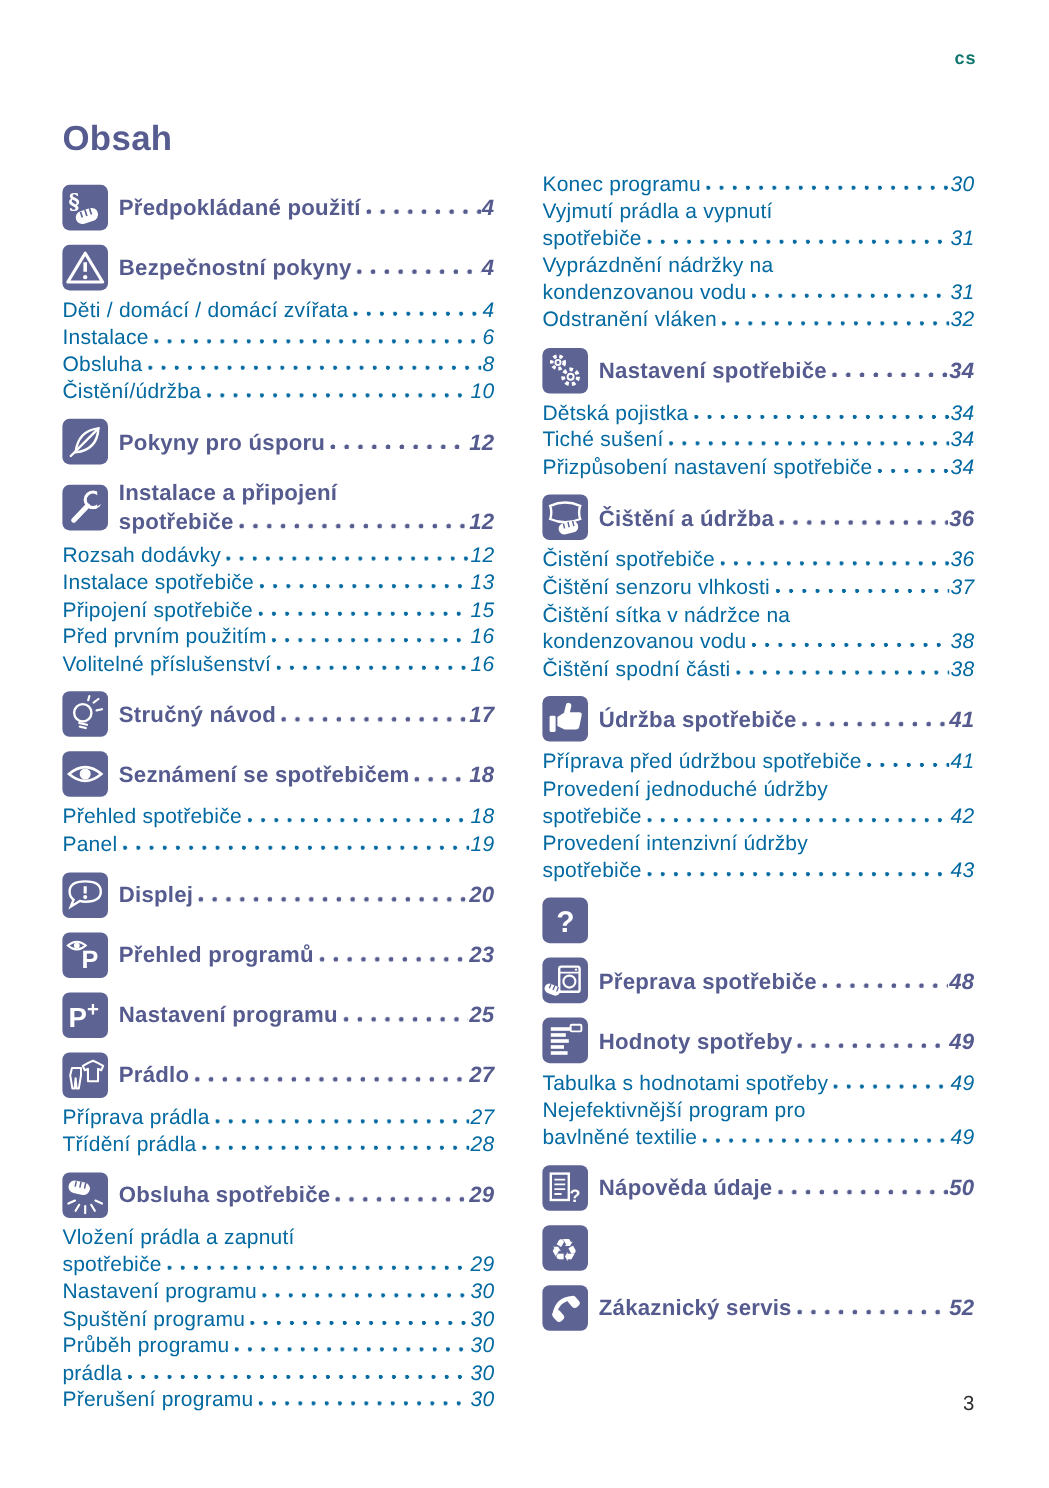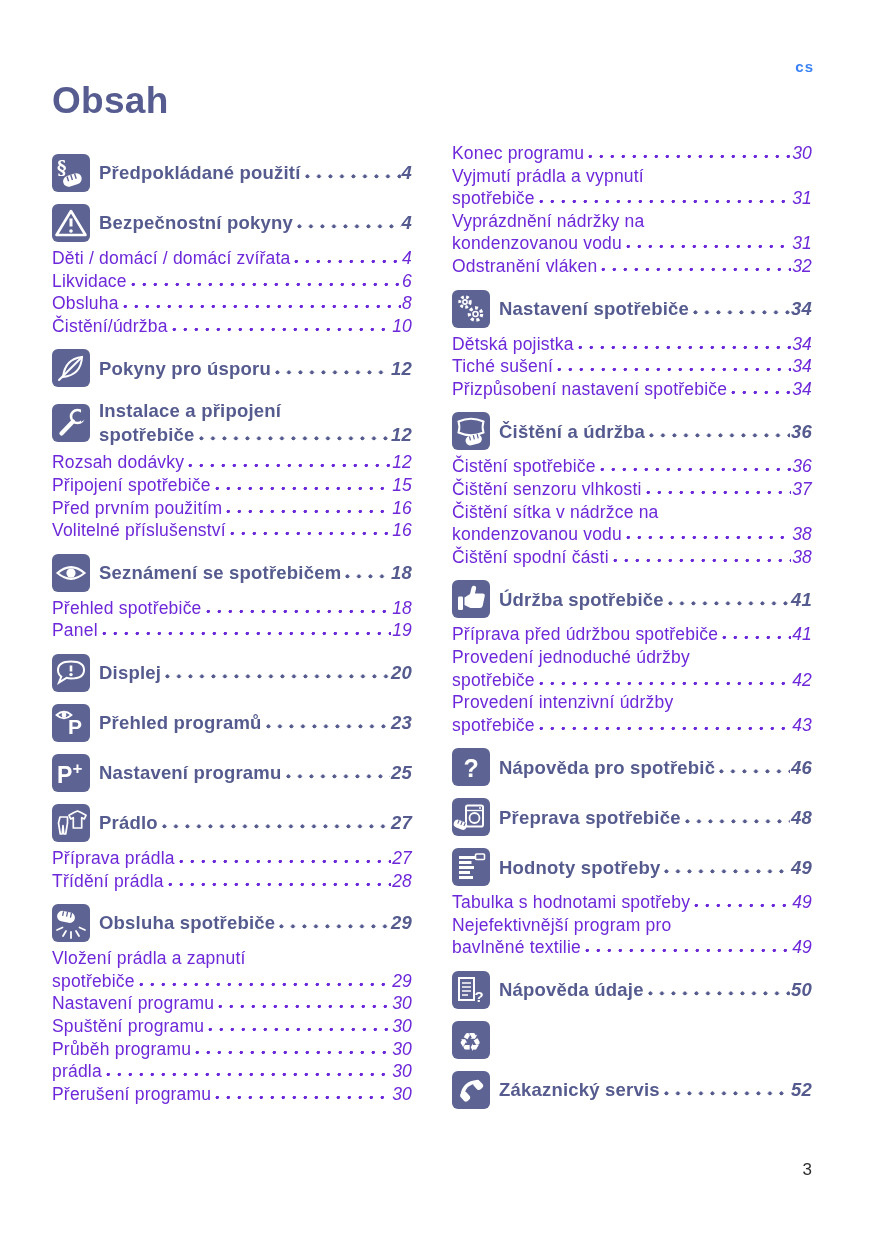--- a/index.html
+++ b/index.html
@@ -1,36 +1,36 @@
 <!DOCTYPE html>
 <html><head>
 <meta charset="utf-8">
 <style>
   html,body { margin:0; padding:0; background:#ffffff; }
   .page {
     position:relative; width:874px; height:1240px; background:#ffffff;
     font-family:"Liberation Sans", sans-serif; overflow:hidden;
   }
   .lang {
-    position:absolute; top:58px; right:60px;
-    font-size:15px; font-weight:bold; color:#3b82f6; letter-spacing:1px;
+    position:absolute; top:40px; right:60px;
+    font-size:15px; font-weight:bold; color:#0f766e; letter-spacing:1px;
   }
   .title {
-    position:absolute; top:80px; left:52px; margin:0;
-    font-size:37px; font-weight:bold; color:#565c90; letter-spacing:0.3px;
+    position:absolute; top:100px; left:52px; margin:0;
+    font-size:29px; font-weight:bold; color:#565c90; letter-spacing:0.3px;
   }
   .columns {
     position:absolute; top:142px; left:52px;
     display:flex; gap:40px;
   }
   .col { width:360px; }
 
   
   .entry {
-    font-size:17.5px; line-height:22.6px; color:#6d28d9; letter-spacing:0.2px;
+    font-size:17.5px; line-height:22.6px; color:#0369a1; letter-spacing:0.2px;
   }
   .row { display:flex; align-items:baseline; }
   .lbl { white-space:nowrap; flex:0 0 auto; }
   .pg  { flex:0 0 auto;font-style:italic; }
   .dots {
     flex:1 1 auto; min-width:6px; height:5px; margin:0 1px 0 4px;
     background-image: radial-gradient(circle at 2.2px 2.4px, currentColor 1.5px, transparent 1.9px);
     background-size:11px 5px; background-repeat:repeat-x; background-position:left bottom;
   }
 
@@ -99,21 +99,21 @@
         </div>
         <div class="entry">
           <div class="row">
             <span class="lbl">Děti / domácí / domácí zvířata</span>
             <span class="dots"></span>
             <span class="pg">4</span>
           </div>
         </div>
         <div class="entry">
           <div class="row">
-            <span class="lbl">Likvidace</span>
+            <span class="lbl">Instalace</span>
             <span class="dots"></span>
             <span class="pg">6</span>
           </div>
         </div>
         <div class="entry">
           <div class="row">
             <span class="lbl">Obsluha</span>
             <span class="dots"></span>
             <span class="pg">8</span>
           </div>
@@ -159,37 +159,60 @@
         </div>
         <div class="entry">
           <div class="row">
             <span class="lbl">Rozsah dodávky</span>
             <span class="dots"></span>
             <span class="pg">12</span>
           </div>
         </div>
         <div class="entry">
           <div class="row">
+            <span class="lbl">Instalace spotřebiče</span>
+            <span class="dots"></span>
+            <span class="pg">13</span>
+          </div>
+        </div>
+        <div class="entry">
+          <div class="row">
             <span class="lbl">Připojení spotřebiče</span>
             <span class="dots"></span>
             <span class="pg">15</span>
           </div>
         </div>
         <div class="entry">
           <div class="row">
             <span class="lbl">Před prvním použitím</span>
             <span class="dots"></span>
             <span class="pg">16</span>
           </div>
         </div>
         <div class="entry">
           <div class="row">
             <span class="lbl">Volitelné příslušenství</span>
             <span class="dots"></span>
             <span class="pg">16</span>
+          </div>
+        </div>
+        <div class="chapter">
+          <div class="cicon">
+            <svg viewBox="0 0 38 38">
+              <circle cx="17" cy="18" r="7.2" fill="none" stroke="#fff" stroke-width="2"></circle>
+              <path d="M14 26.5 l6.5 1.5 M14.5 29.5 l5 1.2" stroke="#fff" stroke-width="1.8" stroke-linecap="round"></path>
+              <path d="M26 9.5 l4 -3 M28.5 16 l4.5 -1 M21.5 7.5 l1 -3.5" stroke="#fff" stroke-width="1.8" stroke-linecap="round"></path>
+            </svg>
+          </div>
+          <div class="ctext">
+            <div class="row">
+              <span class="lbl">Stručný návod</span>
+              <span class="dots"></span>
+              <span class="pg">17</span>
+            </div>
           </div>
         </div>
         <div class="chapter">
           <div class="cicon">
             <svg viewBox="0 0 38 38">
               <path d="M5.5 19 Q19 7.5 32.5 19 Q19 30.5 5.5 19 Z" fill="none" stroke="#fff" stroke-width="2.2"></path>
               <circle cx="19" cy="19" r="4.6" fill="#fff"></circle>
             </svg>
           </div>
           <div class="ctext">
@@ -504,27 +527,20 @@
             <span class="lbl">spotřebiče</span>
             <span class="dots"></span>
             <span class="pg">43</span>
           </div>
         </div>
         <div class="chapter">
           <div class="cicon">
             <svg viewBox="0 0 38 38">
               <text x="11.5" y="28.5" font-size="25" font-weight="bold" fill="#fff" font-family="Liberation Sans,sans-serif">?</text>
             </svg>
-          </div>
-          <div class="ctext">
-            <div class="row">
-              <span class="lbl">Nápověda pro spotřebič</span>
-              <span class="dots"></span>
-              <span class="pg">46</span>
-            </div>
           </div>
         </div>
         <div class="chapter">
           <div class="cicon">
             <svg viewBox="0 0 38 38">
               <rect x="14" y="7.5" width="17" height="21" rx="1.8" fill="none" stroke="#fff" stroke-width="2"></rect>
               <path d="M14 12.5 h17" stroke="#fff" stroke-width="1.4"></path>
               <circle cx="22.5" cy="20" r="5" fill="none" stroke="#fff" stroke-width="1.8"></circle>
               <circle cx="28" cy="10" r="1" fill="#fff"></circle>
               <g transform="rotate(22 9 27)">

